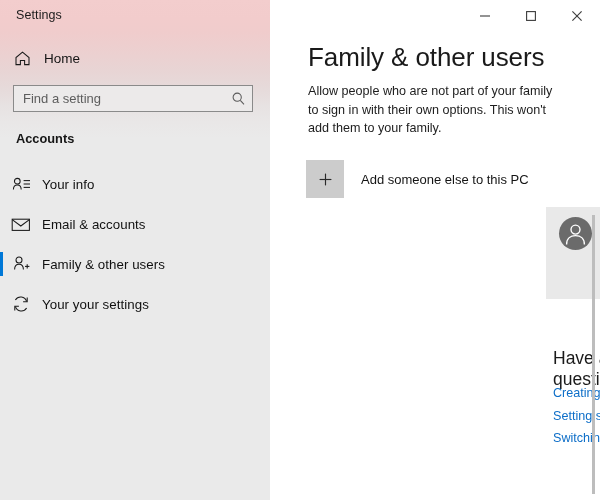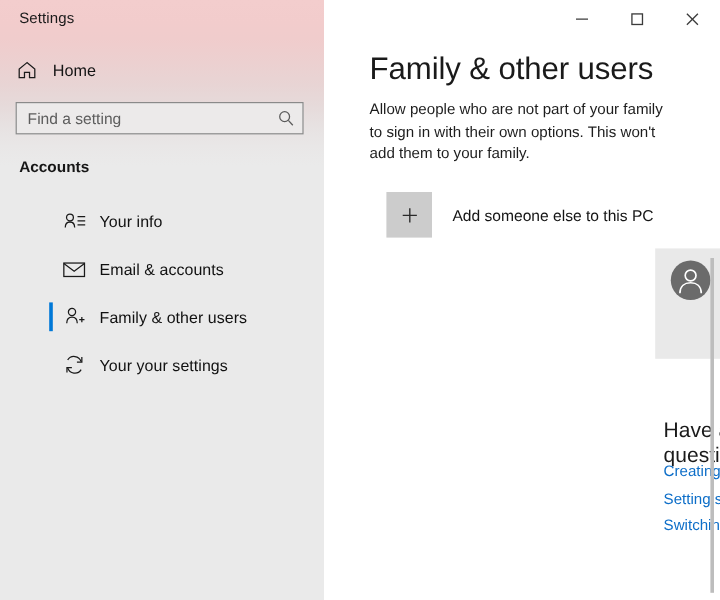--- a/index.html
+++ b/index.html
@@ -92,21 +92,21 @@
 
   .sb-group {
     position: absolute;
     left: 16px;
     top: 131px;
     font-size: 12.8px;
     font-weight: bold;
     color: #161616;
   }
 
-  #nav { position: absolute; left: 0; top: 164px; width: 270px; padding-left: 41px; }
+  #nav { position: absolute; left: 0; top: 164px; width: 270px; }
 
   .nav-item {
     position: relative;
     width: 270px;
     height: 40px;
     display: flex;
     align-items: center;
     cursor: default;
   }
   .nav-item .sel {
@@ -162,21 +162,21 @@
     position: absolute;
     left: 38px; top: 82px;
     width: 258px;
     font-size: 12.6px;
     line-height: 18.5px;
     color: #1d1d1d;
   }
 
   .add-row {
     position: absolute;
-    left: 52px; top: 160px;
+    left: 36px; top: 160px;
     height: 38px;
     display: flex;
     align-items: center;
     cursor: default;
   }
   .add-plus {
     width: 38px; height: 38px;
     flex: 0 0 38px;
     background: #cccccc;
     display: flex; align-items: center; justify-content: center;

